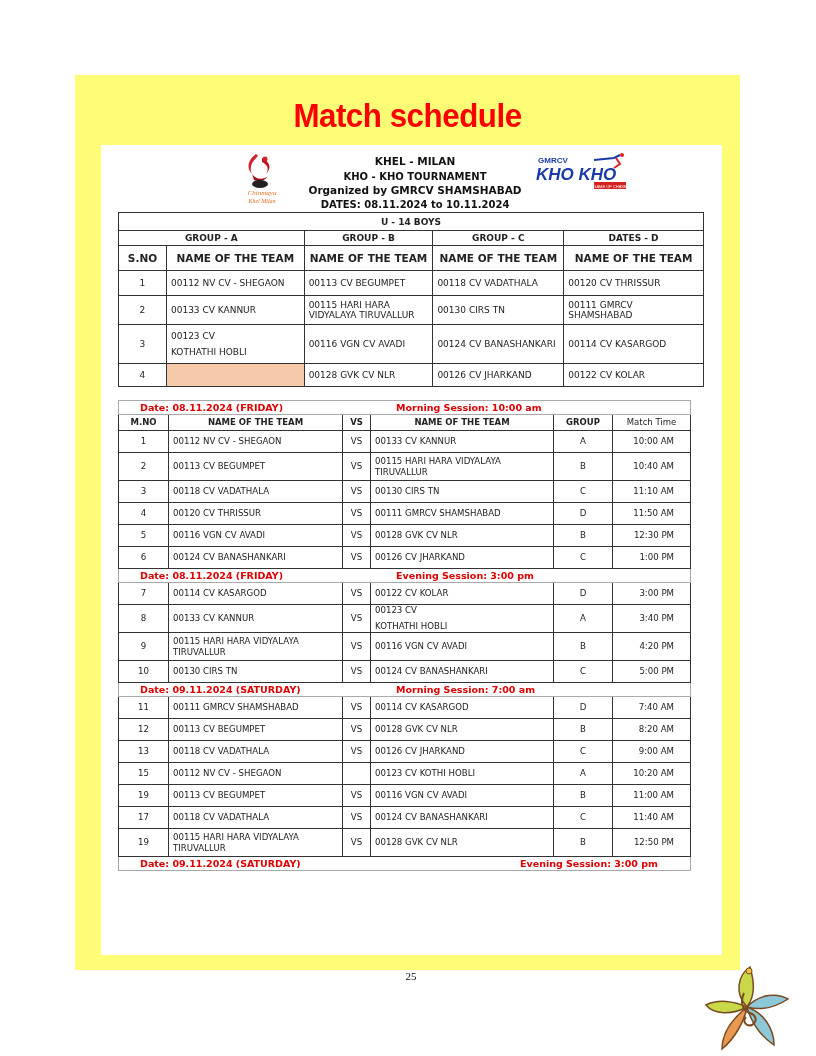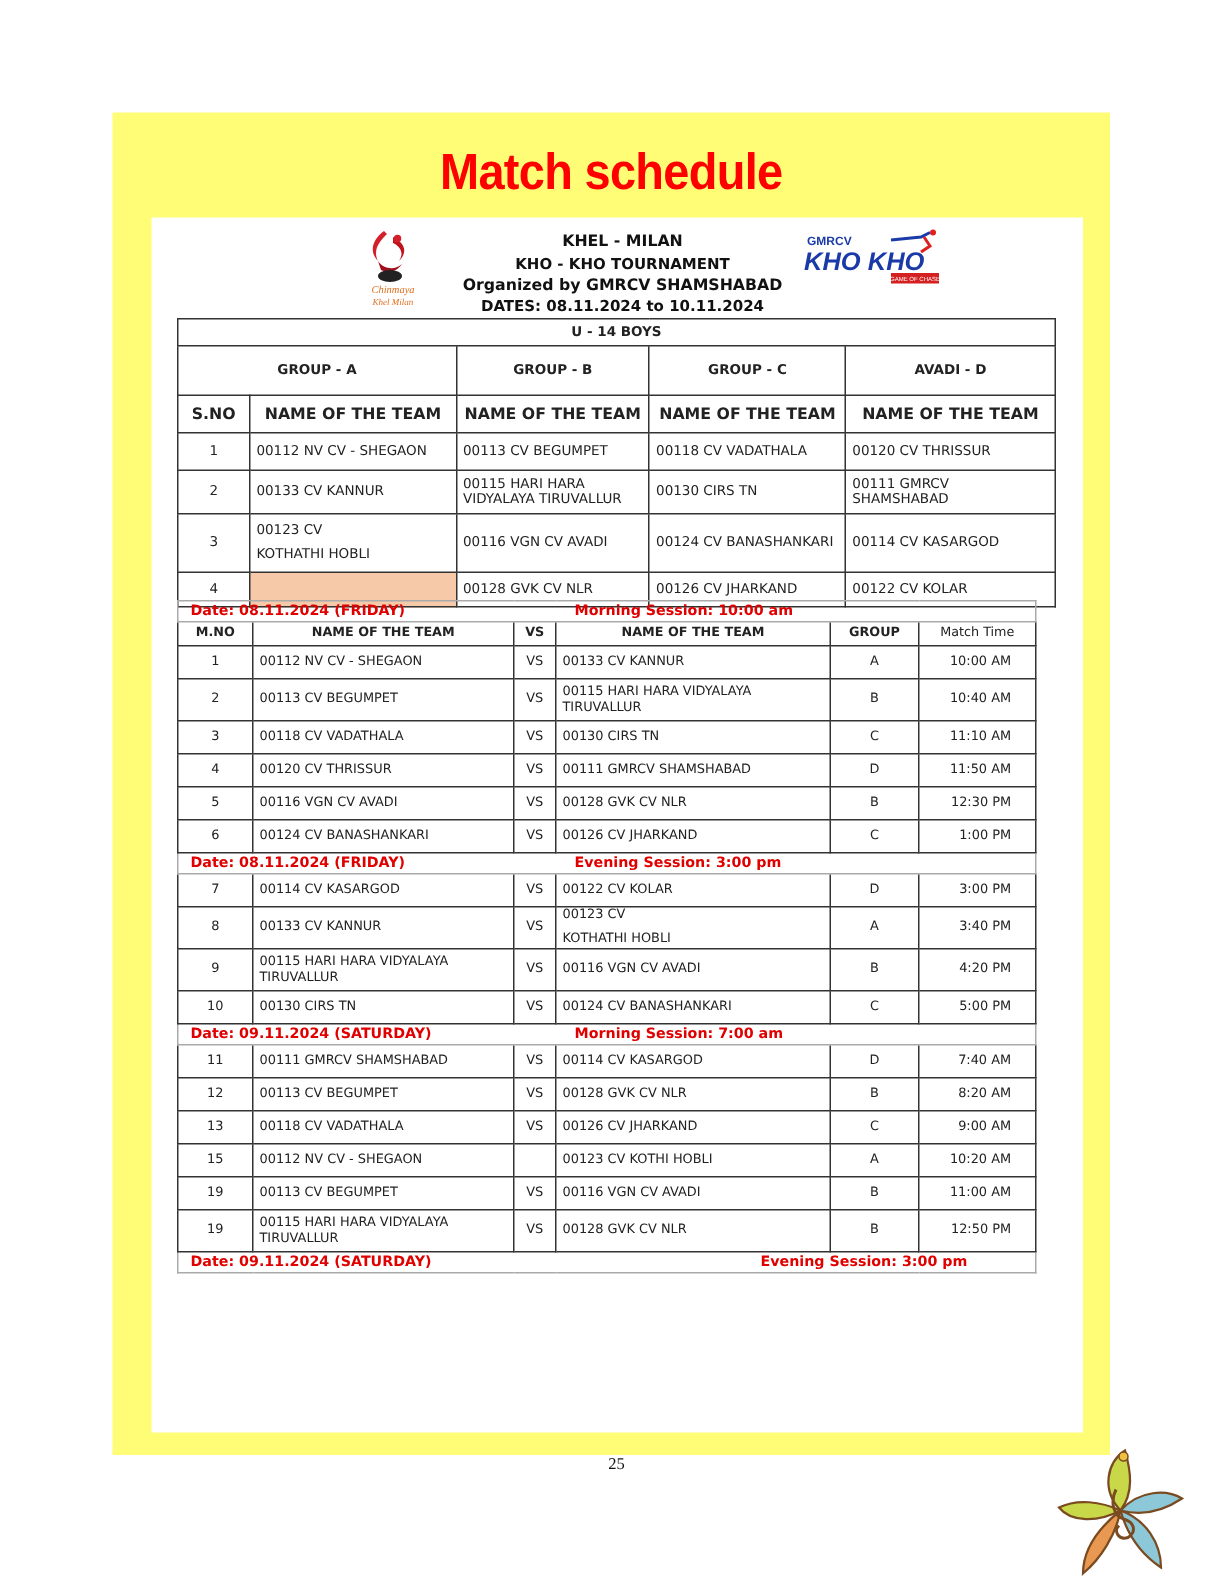--- a/index.html
+++ b/index.html
@@ -20,21 +20,21 @@
   td, th { padding:0 4px; font-weight:normal; }
   .t1 { left:118px; top:212px; width:586px; }
   .t1 td { border:1px solid #333; font-size:9px; }
   .t1 .ttl td, .t1 .grp td { font-weight:bold; font-size:9px; text-align:center; }
   .t1 .colh td { font-weight:bold; font-size:10.5px; text-align:center; }
   .t1 .c { text-align:center; }
   .peach { background:#f6c9a9; }
 
   .t2 { left:118px; top:400px; width:572px; table-layout:fixed; }
   .t2 td { border:1px solid #333; font-size:8.6px; height:21px; line-height:11px; }
-  .t2 .daterow td { border:1px solid #aaa; color:#e00000; font-weight:bold; font-size:9.5px; height:13px; line-height:13px; padding:0 8px; }
+  .t2 .daterow td { border:1px solid #aaa; color:#e00000; font-weight:bold; font-size:9.5px; height:13px; line-height:13px; padding:0 21px; }
   .t2 .colh td { font-weight:bold; font-size:8.5px; text-align:center; height:15px; }
   .t2 .colh td.mt { font-weight:normal; }
   .t2 .c { text-align:center; }
   .t2 .r { text-align:right; padding-right:16px; }
   .t2 .tall td { height:27px; }
   .date-inner { display:flex; }
   .date-inner .d { width:250px; }
   .pagenum { position:absolute; left:396px; top:970px; width:30px; text-align:center;
              font-family:"Liberation Serif", serif; font-size:11px; color:#111; }
   .flower { position:absolute; left:704px; top:963px; width:86px; height:88px; }
@@ -76,25 +76,25 @@
       <col style="width:48px">
       <col style="width:138px">
       <col style="width:129px">
       <col style="width:131px">
       <col style="width:140px">
     </colgroup>
   <tbody>
       <tr class="ttl" style="height:18px;">
         <td colspan="5">U - 14 BOYS</td>
       </tr>
-  <tr class="grp" style="height:33px;">
+  <tr class="grp" style="height:15px;">
     <td colspan="2">GROUP - A</td>
     <td>GROUP - B</td>
     <td>GROUP - C</td>
-    <td>AVADI - D</td>
+    <td>DATES - D</td>
   </tr>
   <tr class="colh" style="height:25px;">
     <td>S.NO</td>
     <td>NAME OF THE TEAM</td>
     <td>NAME OF THE TEAM</td>
     <td>NAME OF THE TEAM</td>
     <td>NAME OF THE TEAM</td>
   </tr>
   <tr style="height:25px;">
     <td class="c">1</td>
@@ -288,20 +288,28 @@
         <td class="r">10:20 AM</td>
       </tr>
       <tr>
         <td class="c">19</td>
         <td>00113 CV BEGUMPET</td>
         <td class="c">VS</td>
         <td>00116 VGN CV AVADI</td>
         <td class="c">B</td>
         <td class="r">11:00 AM</td>
       </tr>
+      <tr>
+        <td class="c">17</td>
+        <td>00118 CV VADATHALA</td>
+        <td class="c">VS</td>
+        <td>00124 CV BANASHANKARI</td>
+        <td class="c">C</td>
+        <td class="r">11:40 AM</td>
+      </tr>
       <tr class="tall">
         <td class="c">19</td>
         <td>00115 HARI HARA VIDYALAYA TIRUVALLUR</td>
         <td class="c">VS</td>
         <td>00128 GVK CV NLR</td>
         <td class="c">B</td>
         <td class="r">12:50 PM</td>
       </tr>
       <tr class="daterow">
         <td colspan="6">

